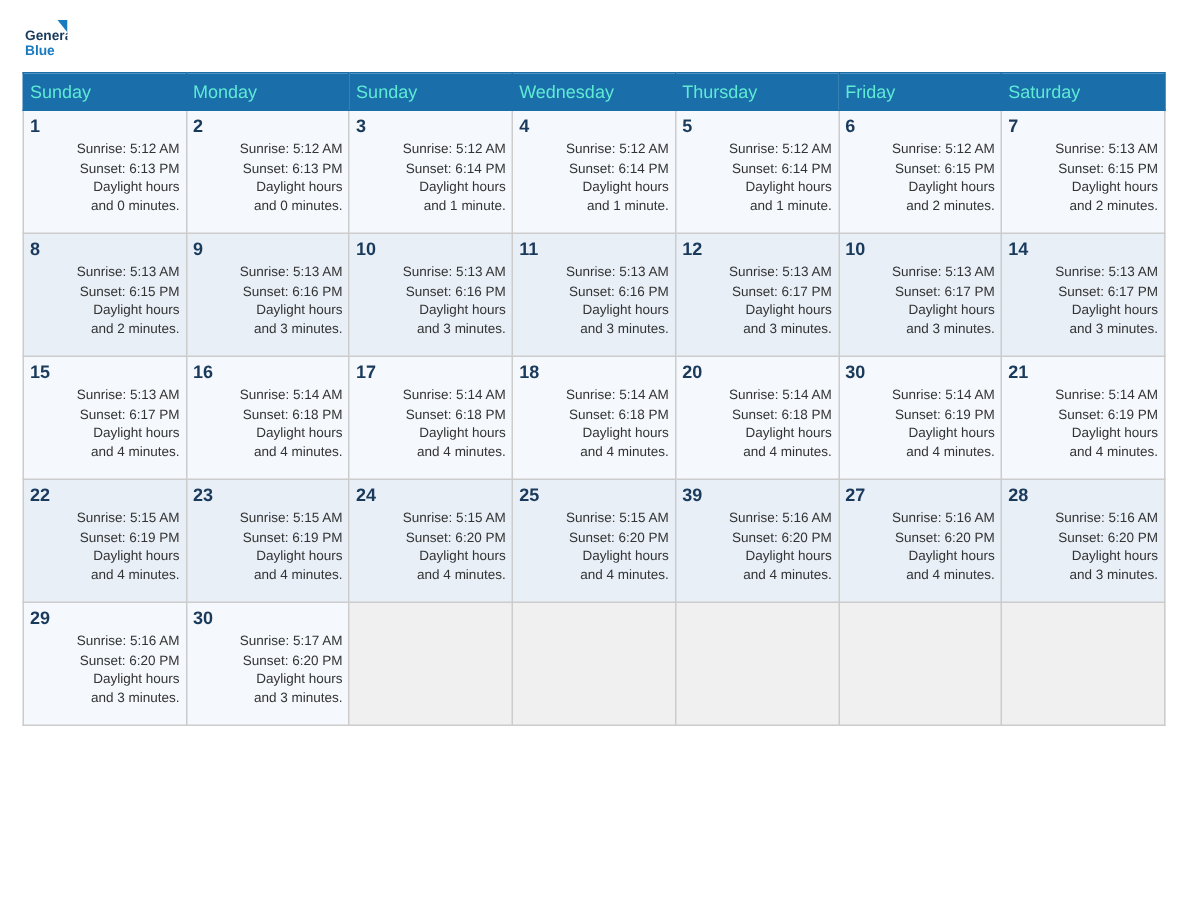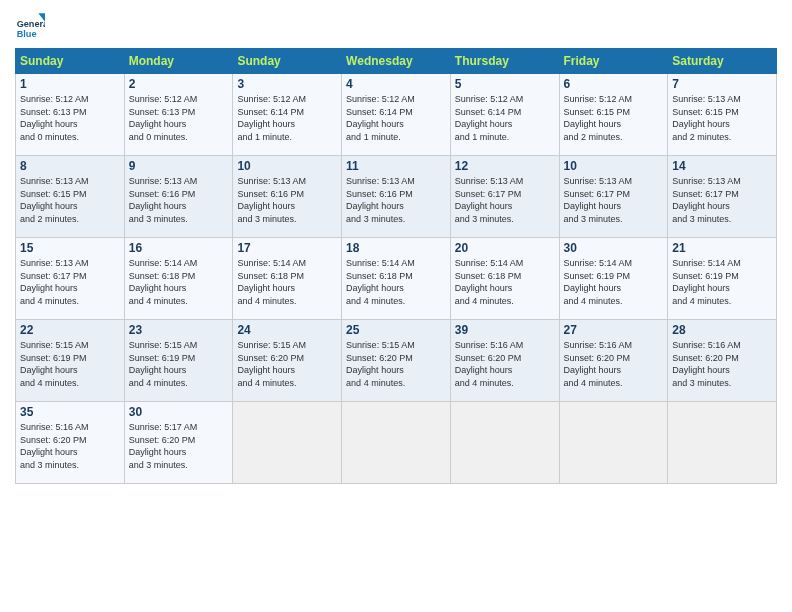--- a/index.html
+++ b/index.html
@@ -43,23 +43,23 @@
       font-size: 14px;
       color: #333;
     }
     .calendar {
       width: 100%;
       border-collapse: collapse;
       table-layout: fixed;
     }
     .calendar thead th {
       background-color: #1a6eaa;
-      color: #bef264;
+      color: #5eead4;
       font-size: 12px;
-      font-weight: bold;
+      font-weight: normal;
       padding: 5px 4px;
       text-align: left;
       border: 1px solid #1a6eaa;
       margin-left: 36px;
     }
     .calendar tbody td {
       border: 1px solid #ccc;
       vertical-align: top;
       padding: 3px 4px;
       font-size: 9.5px;
@@ -76,20 +76,21 @@
       font-size: 12px;
       font-weight: bold;
       color: #1a3a5c;
       display: block;
       margin-bottom: 2px;
     }
     .day-info {
       font-size: 9px;
       line-height: 1.4;
       color: #333;
+      text-align: right;
     }
     .empty-cell {
       background-color: #f0f0f0 !important;
     }
   </style>
 </head>
 <body>
 
 <div class="container">
   <div class="header">
@@ -380,21 +381,21 @@
         <div class="day-info">
           Sunrise: 5:16 AM<br>
           Sunset: 6:20 PM<br>
           Daylight hours<br>
           and 3 minutes.
         </div>
       </td>
         </tr>
         <tr>
           <td>
-        <span class="day-num">35</span>
+        <span class="day-num">29</span>
         <div class="day-info">
           Sunrise: 5:16 AM<br>
           Sunset: 6:20 PM<br>
           Daylight hours<br>
           and 3 minutes.
         </div>
       </td>
           <td>
         <span class="day-num">30</span>
         <div class="day-info">

